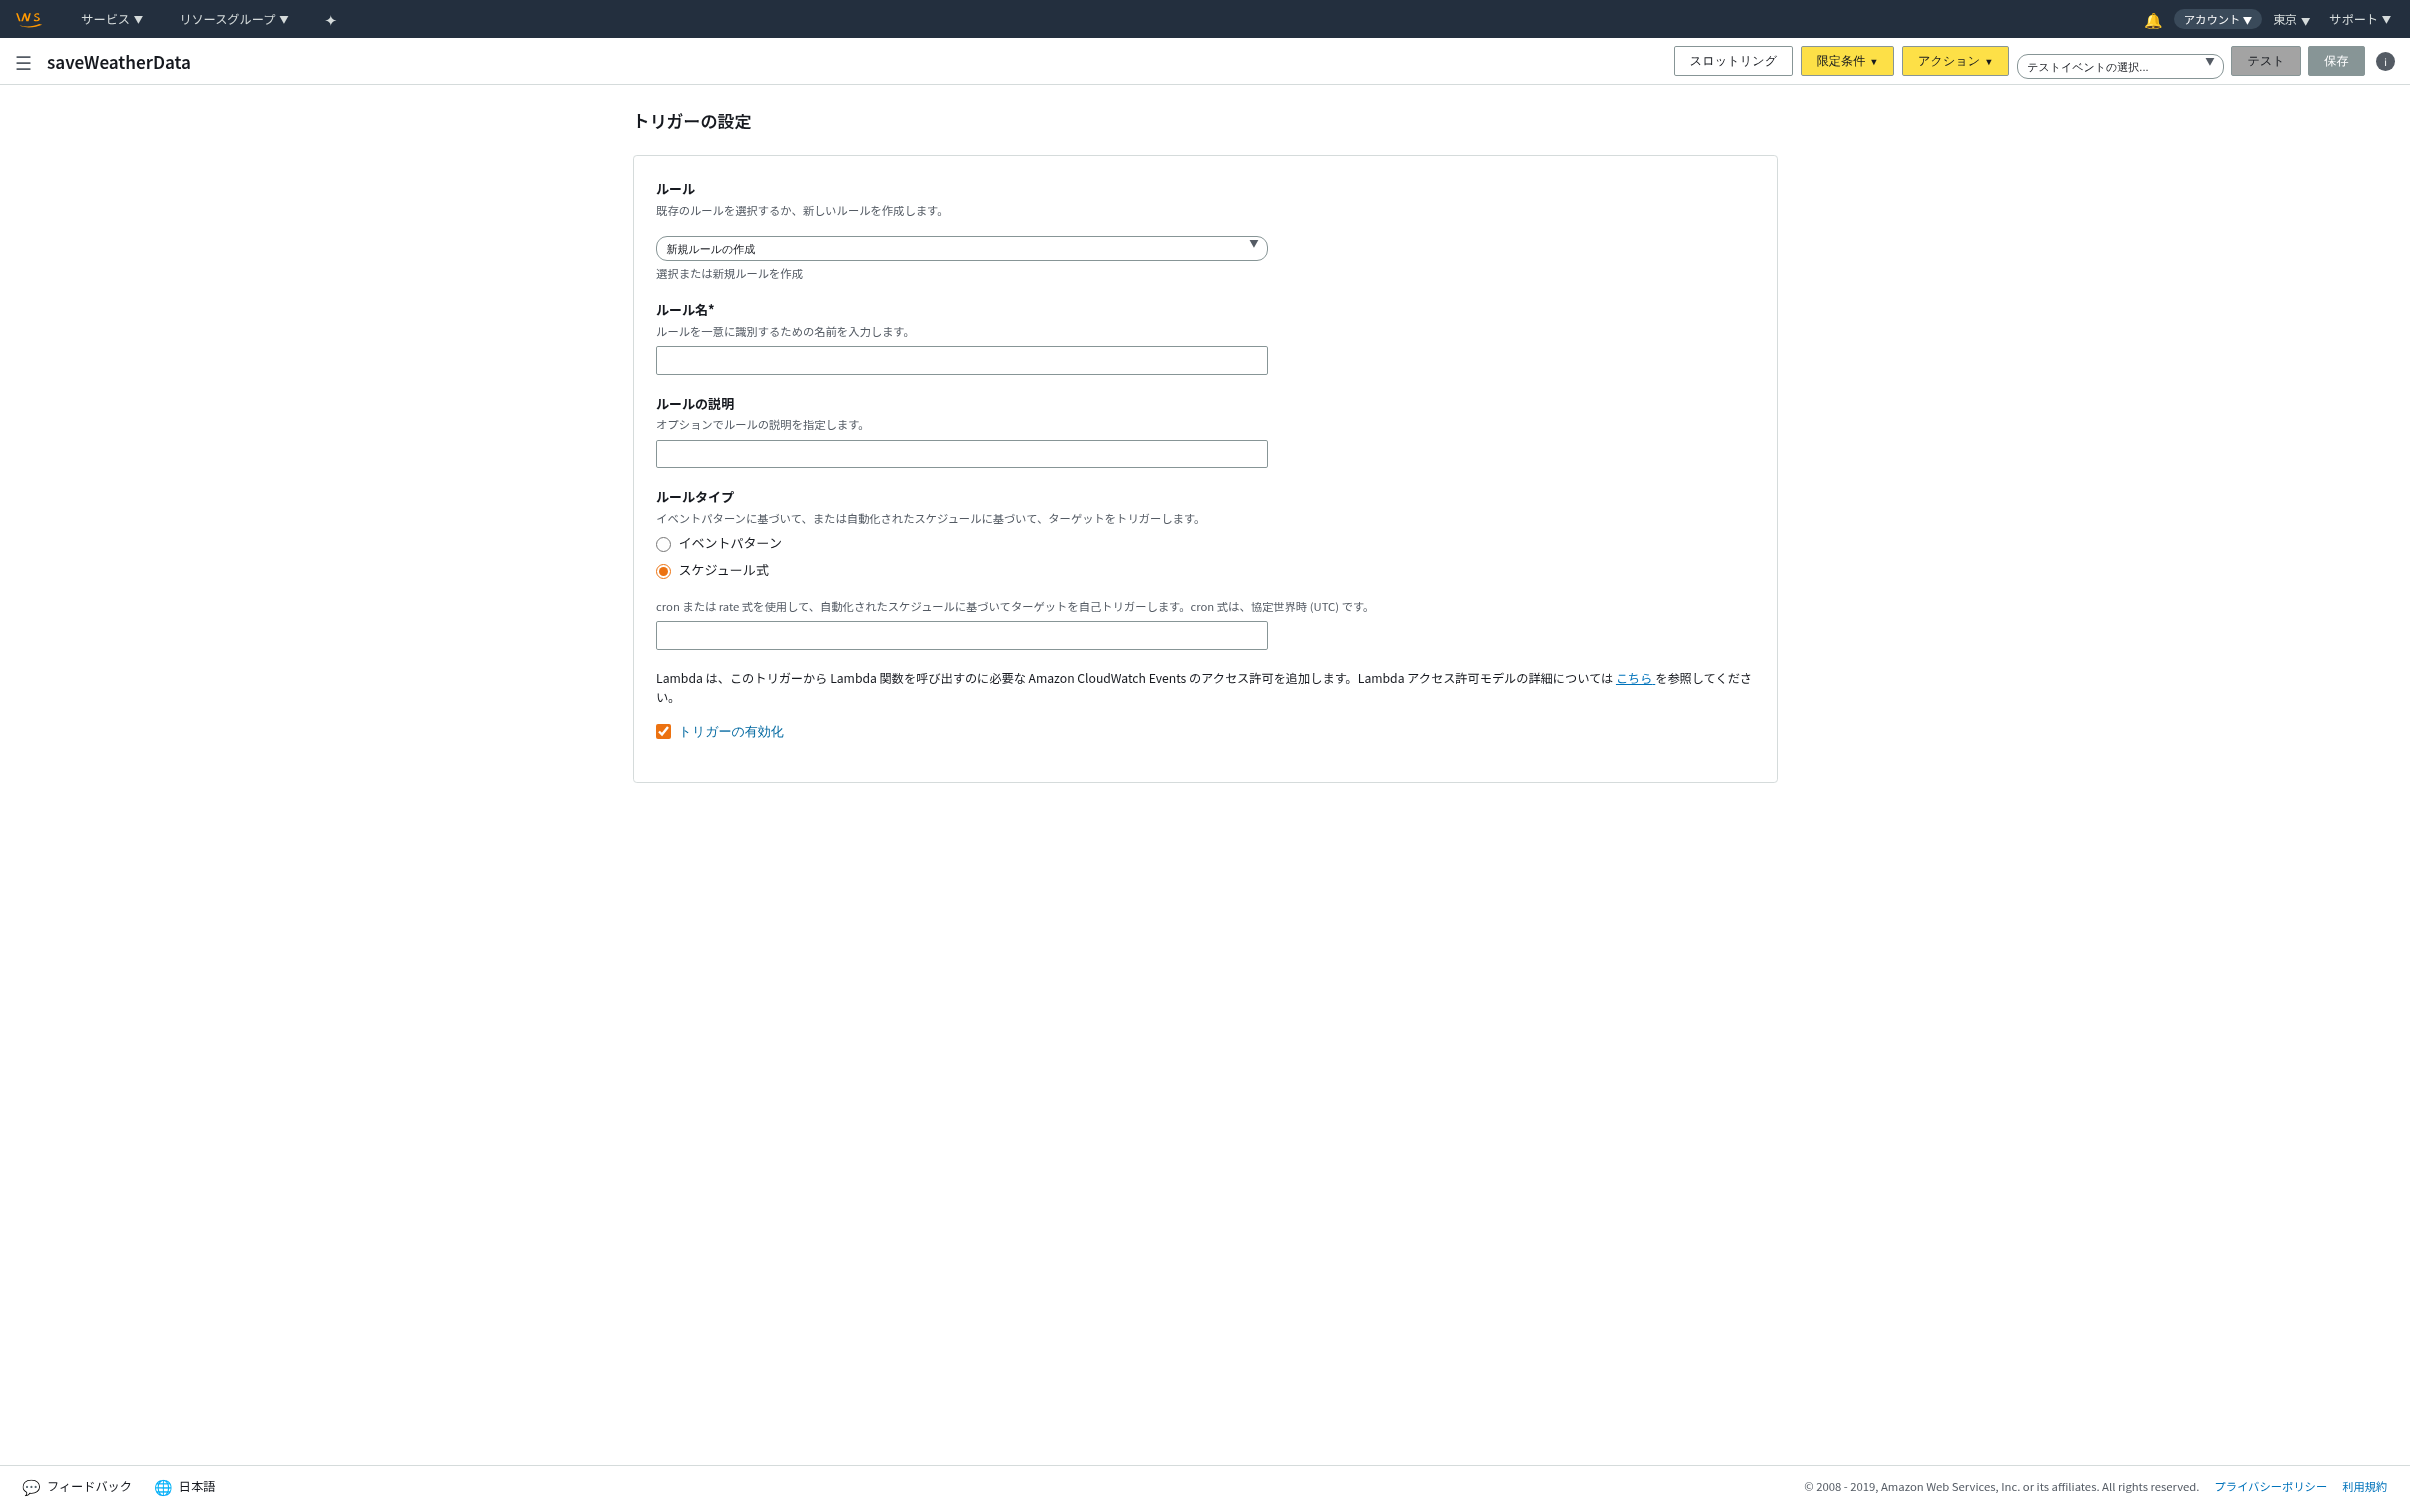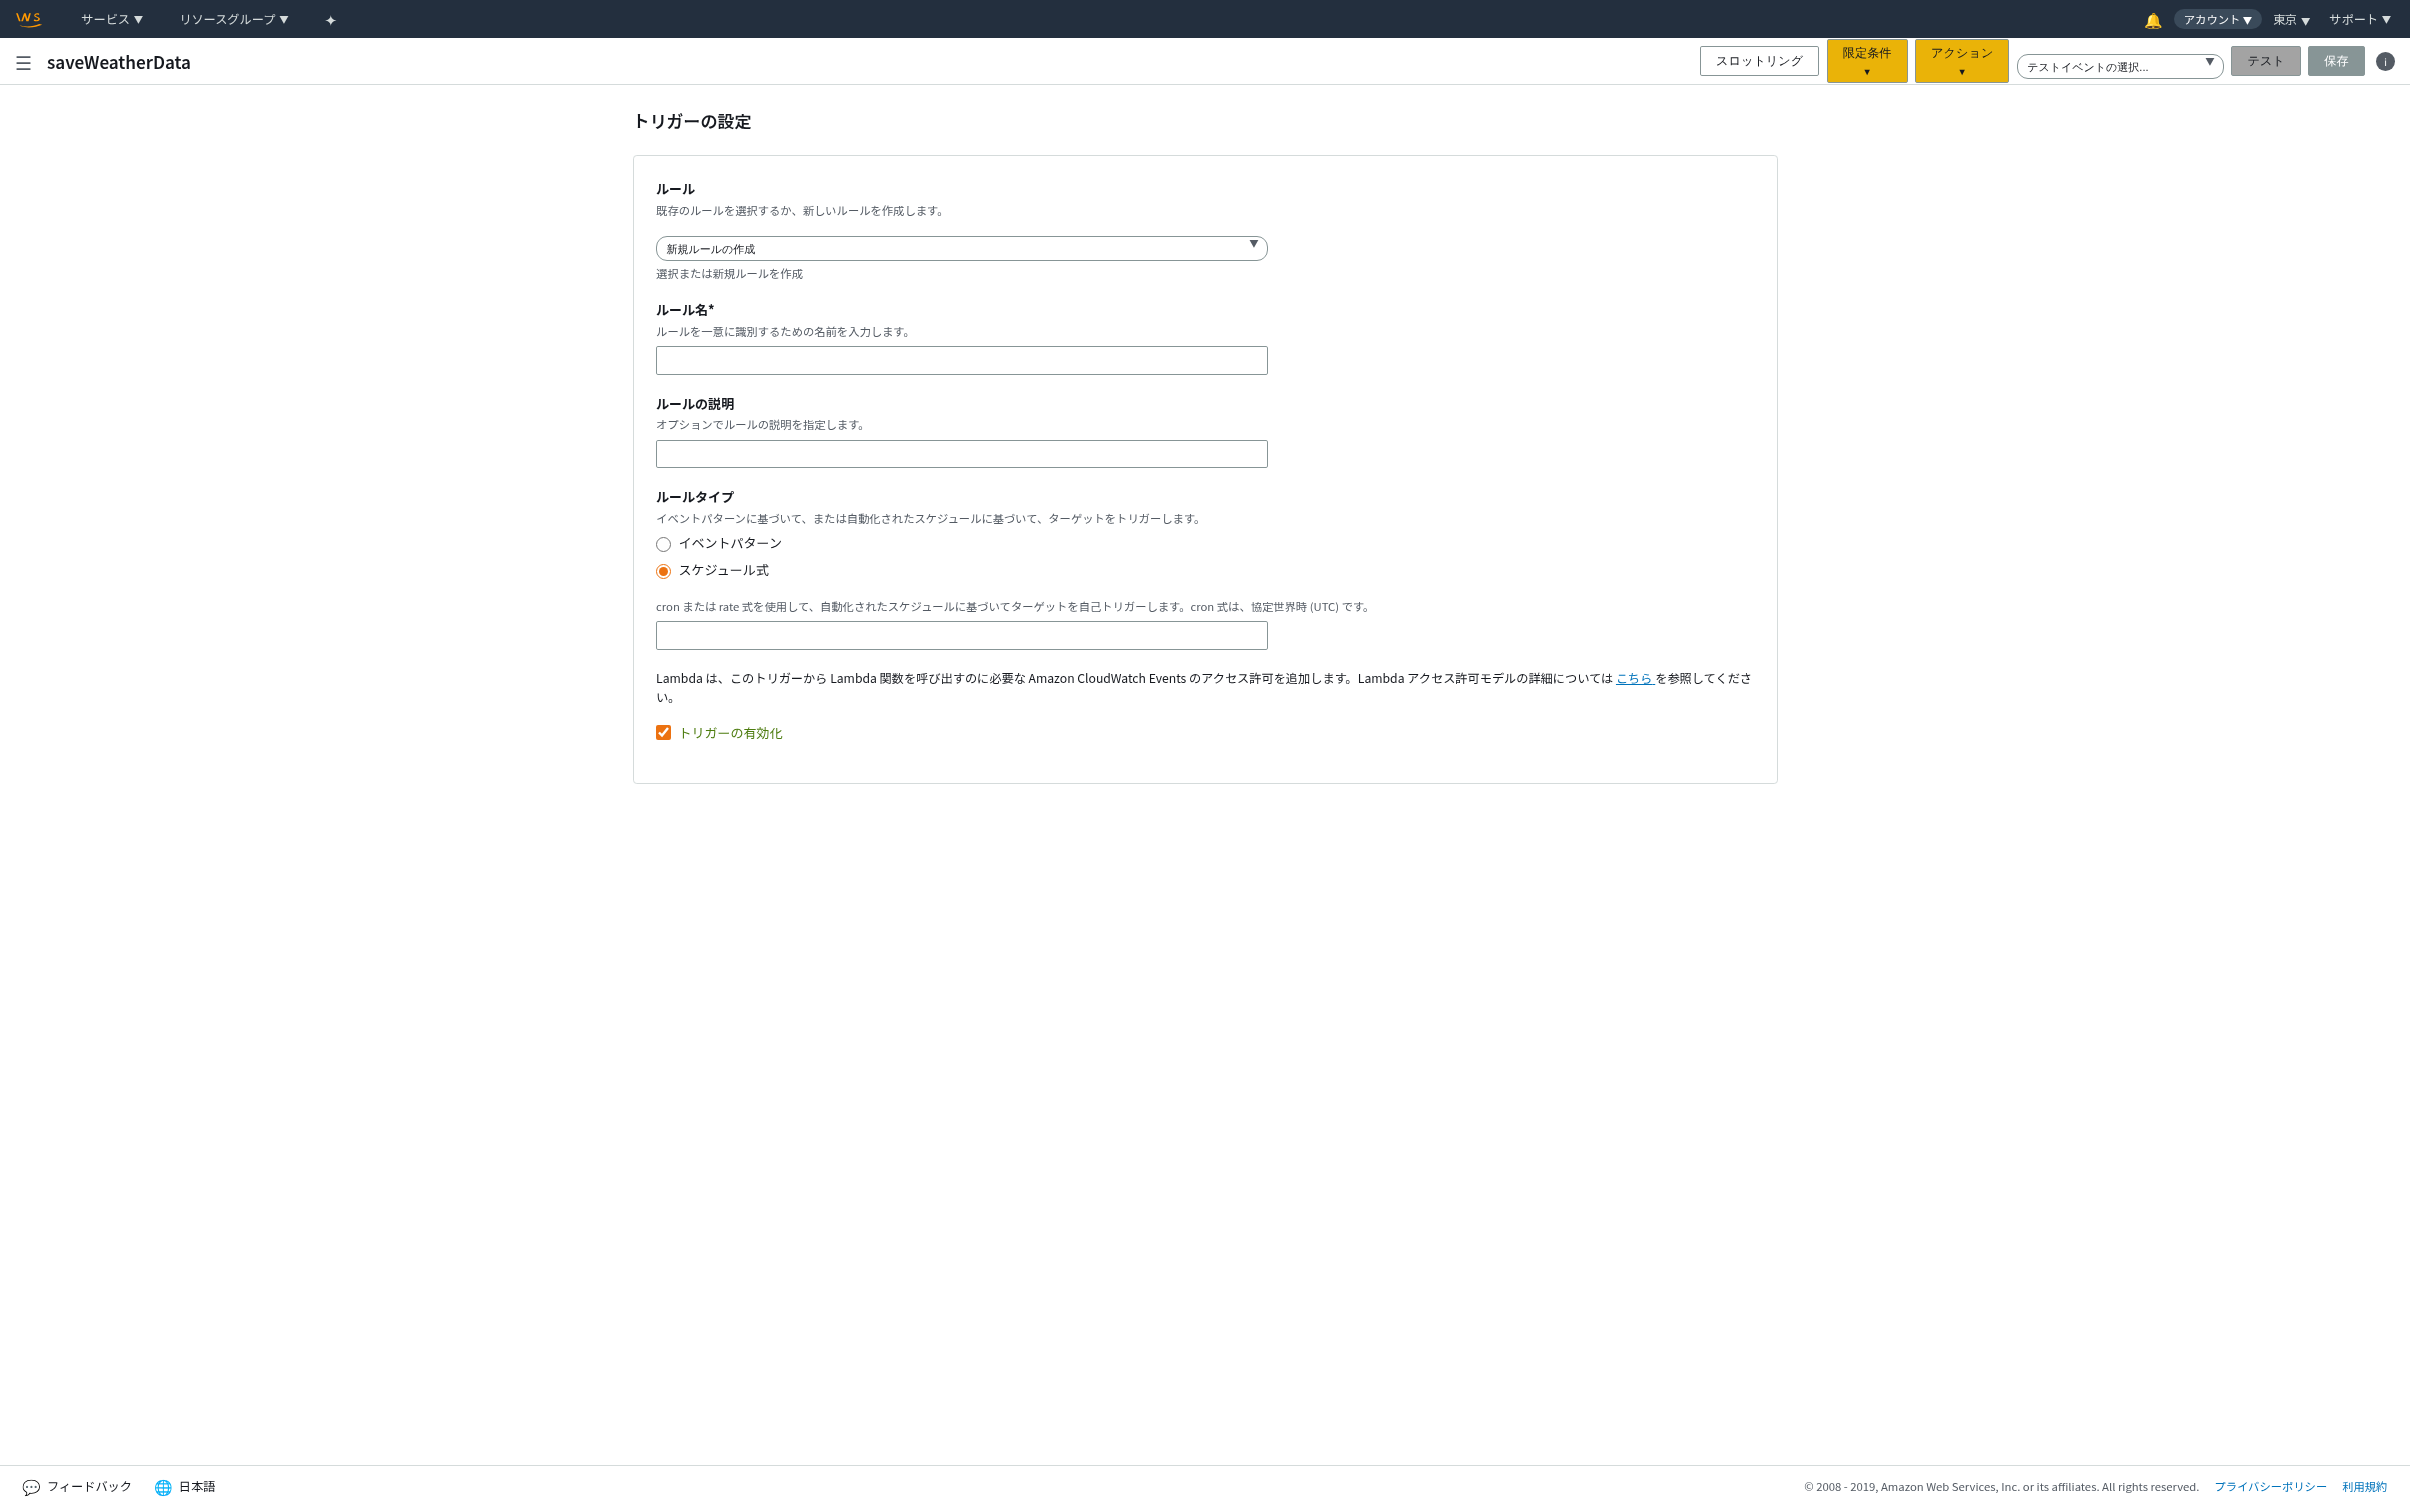--- a/index.html
+++ b/index.html
@@ -105,24 +105,23 @@
       white-space: nowrap;
     }
 
     .btn-secondary {
       background: #fff;
       border-color: #879596;
       color: #16191f;
     }
 
     .btn-dropdown {
-      background: #eab308;
+      background: #fde047;
       border-color: #879596;
       color: #16191f;
-      flex-direction: column;
     }
 
     .btn-test {
       background: #a3a3a3;
       border-color: #879596;
       color: #16191f;
     }
 
     .btn-save {
       background: #879596;
@@ -269,21 +268,22 @@
 
     .checkbox-item input[type="checkbox"] {
       width: 15px;
       height: 15px;
       cursor: pointer;
       accent-color: #ec7211;
     }
 
     .checkbox-label {
       font-size: 13px;
-      color: #4d7c0f;
+      color: #0369a1;
+      font-family: Liberation Serif, serif;
     }
 
     
     .info-text {
       font-size: 12.2px;
       color: #16191f;
       line-height: 1.6;
       margin: 15px 0;
     }
 

